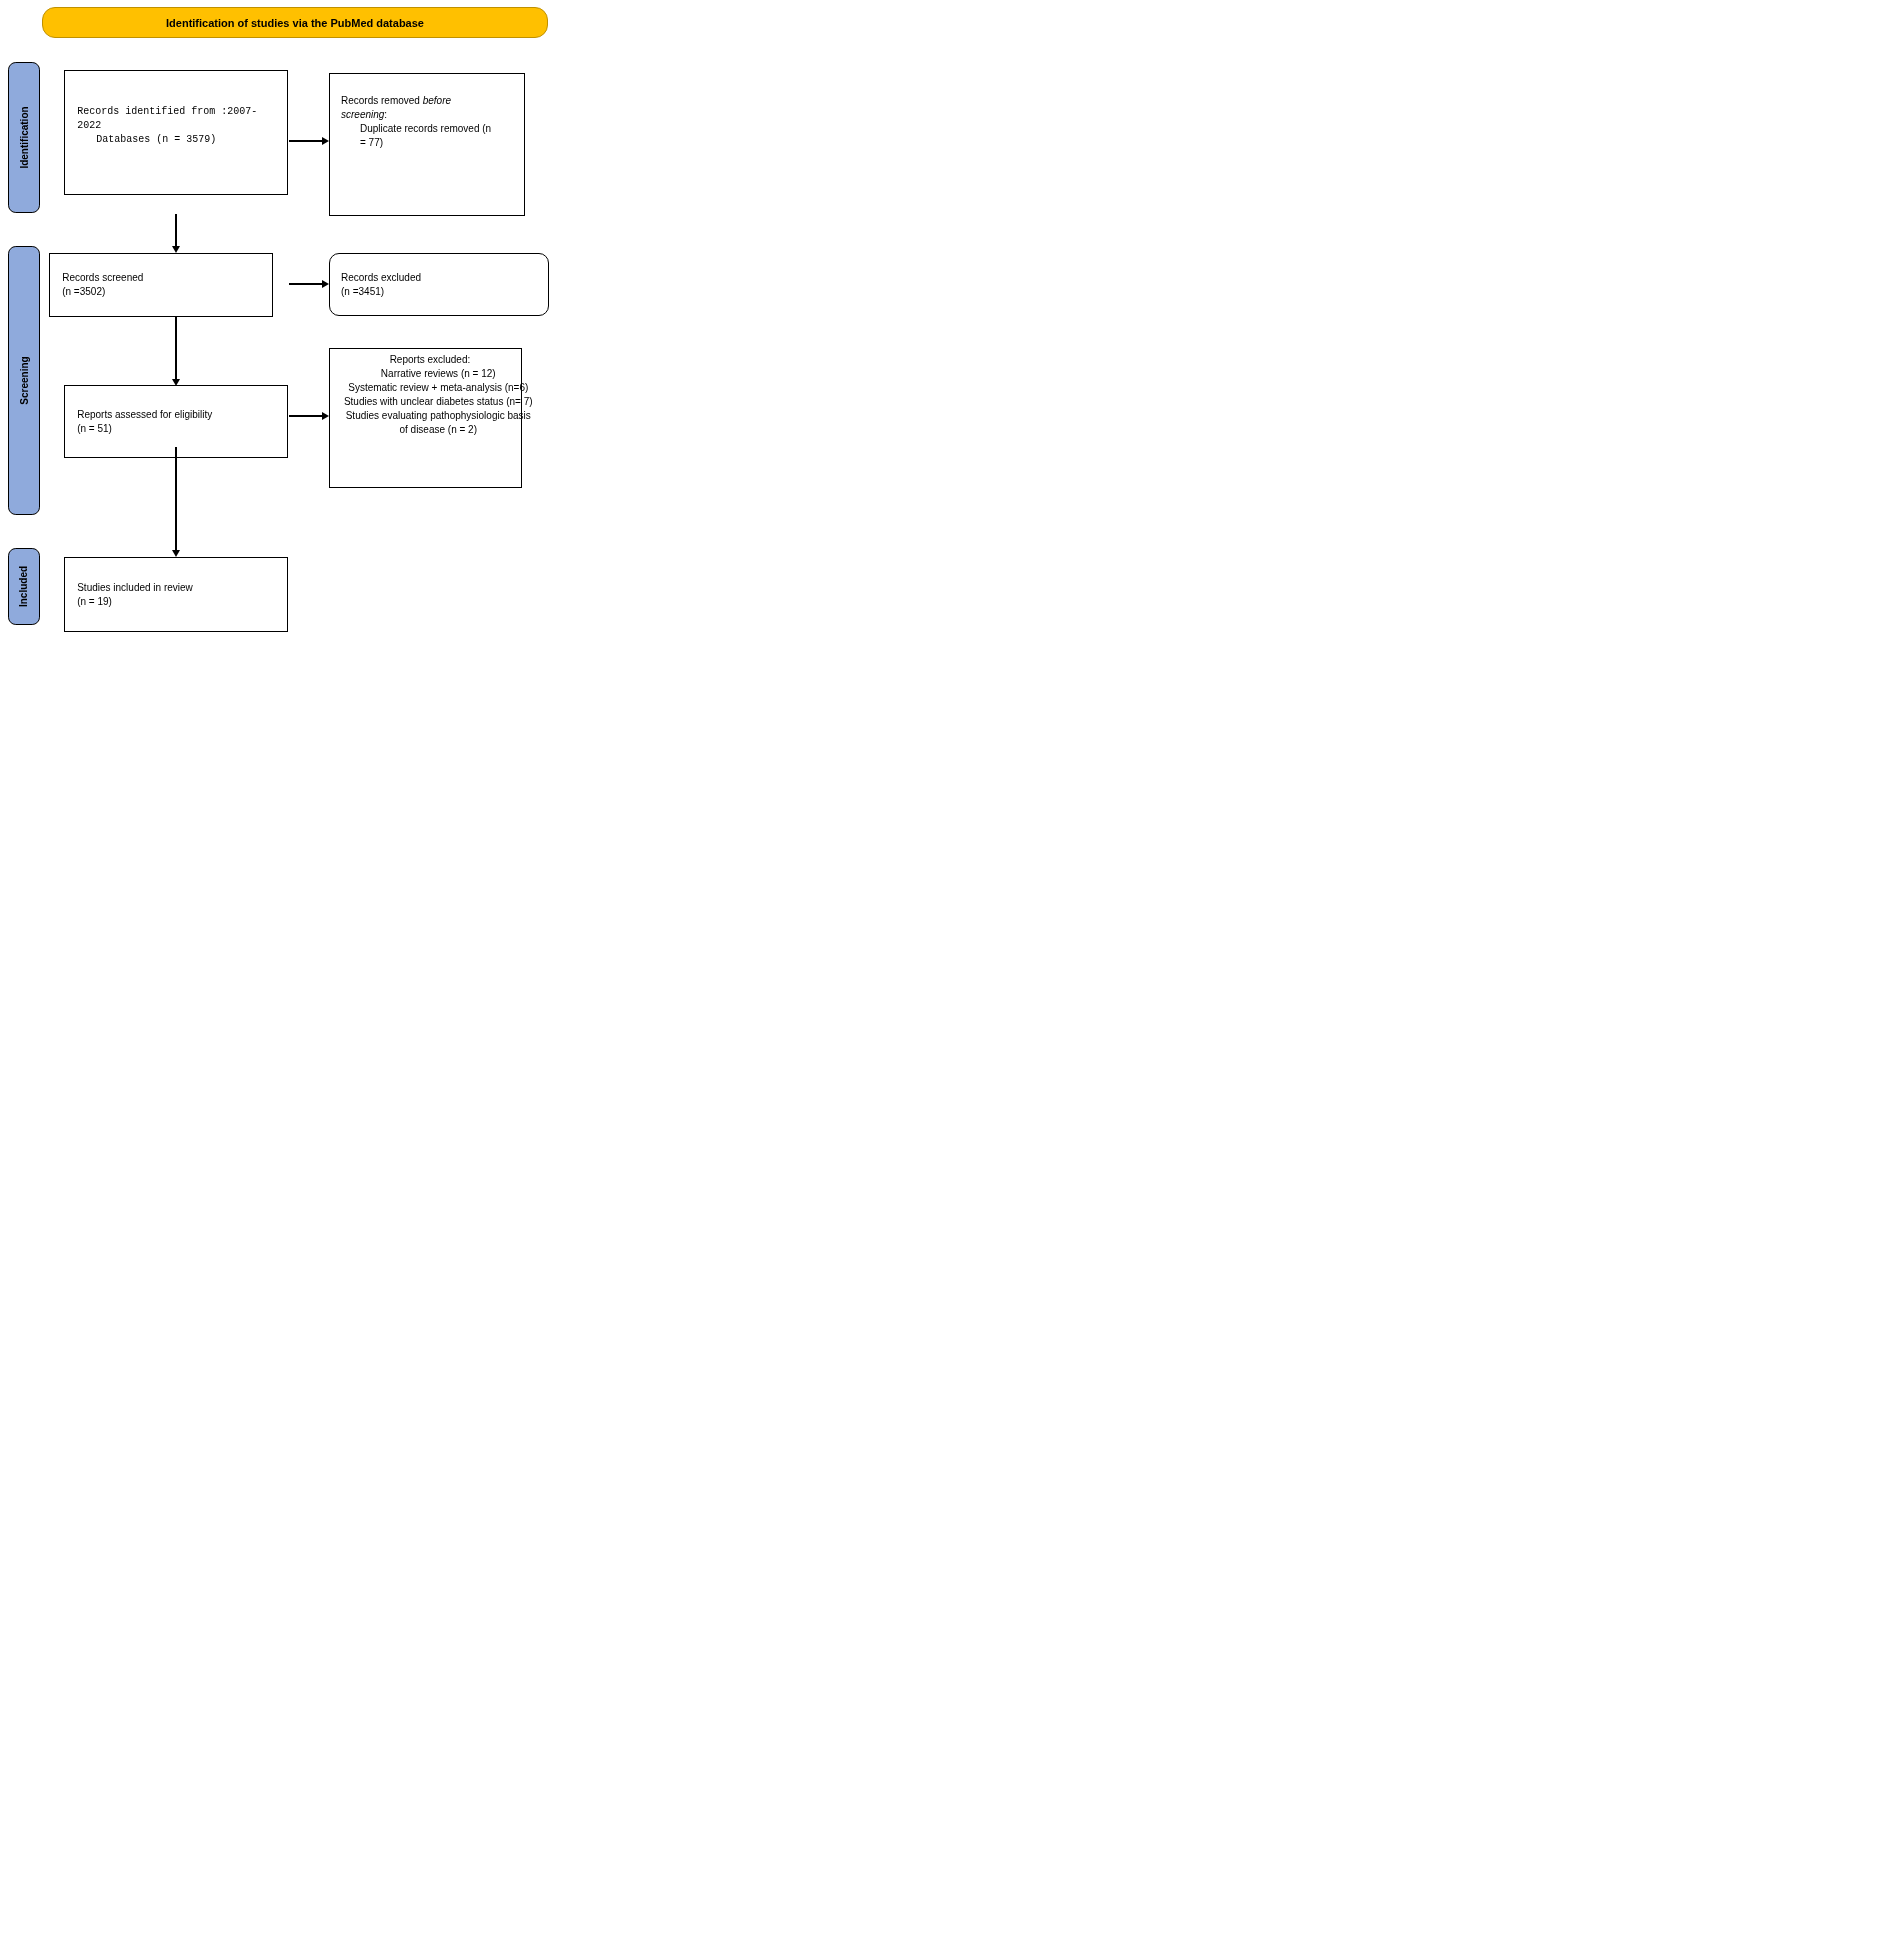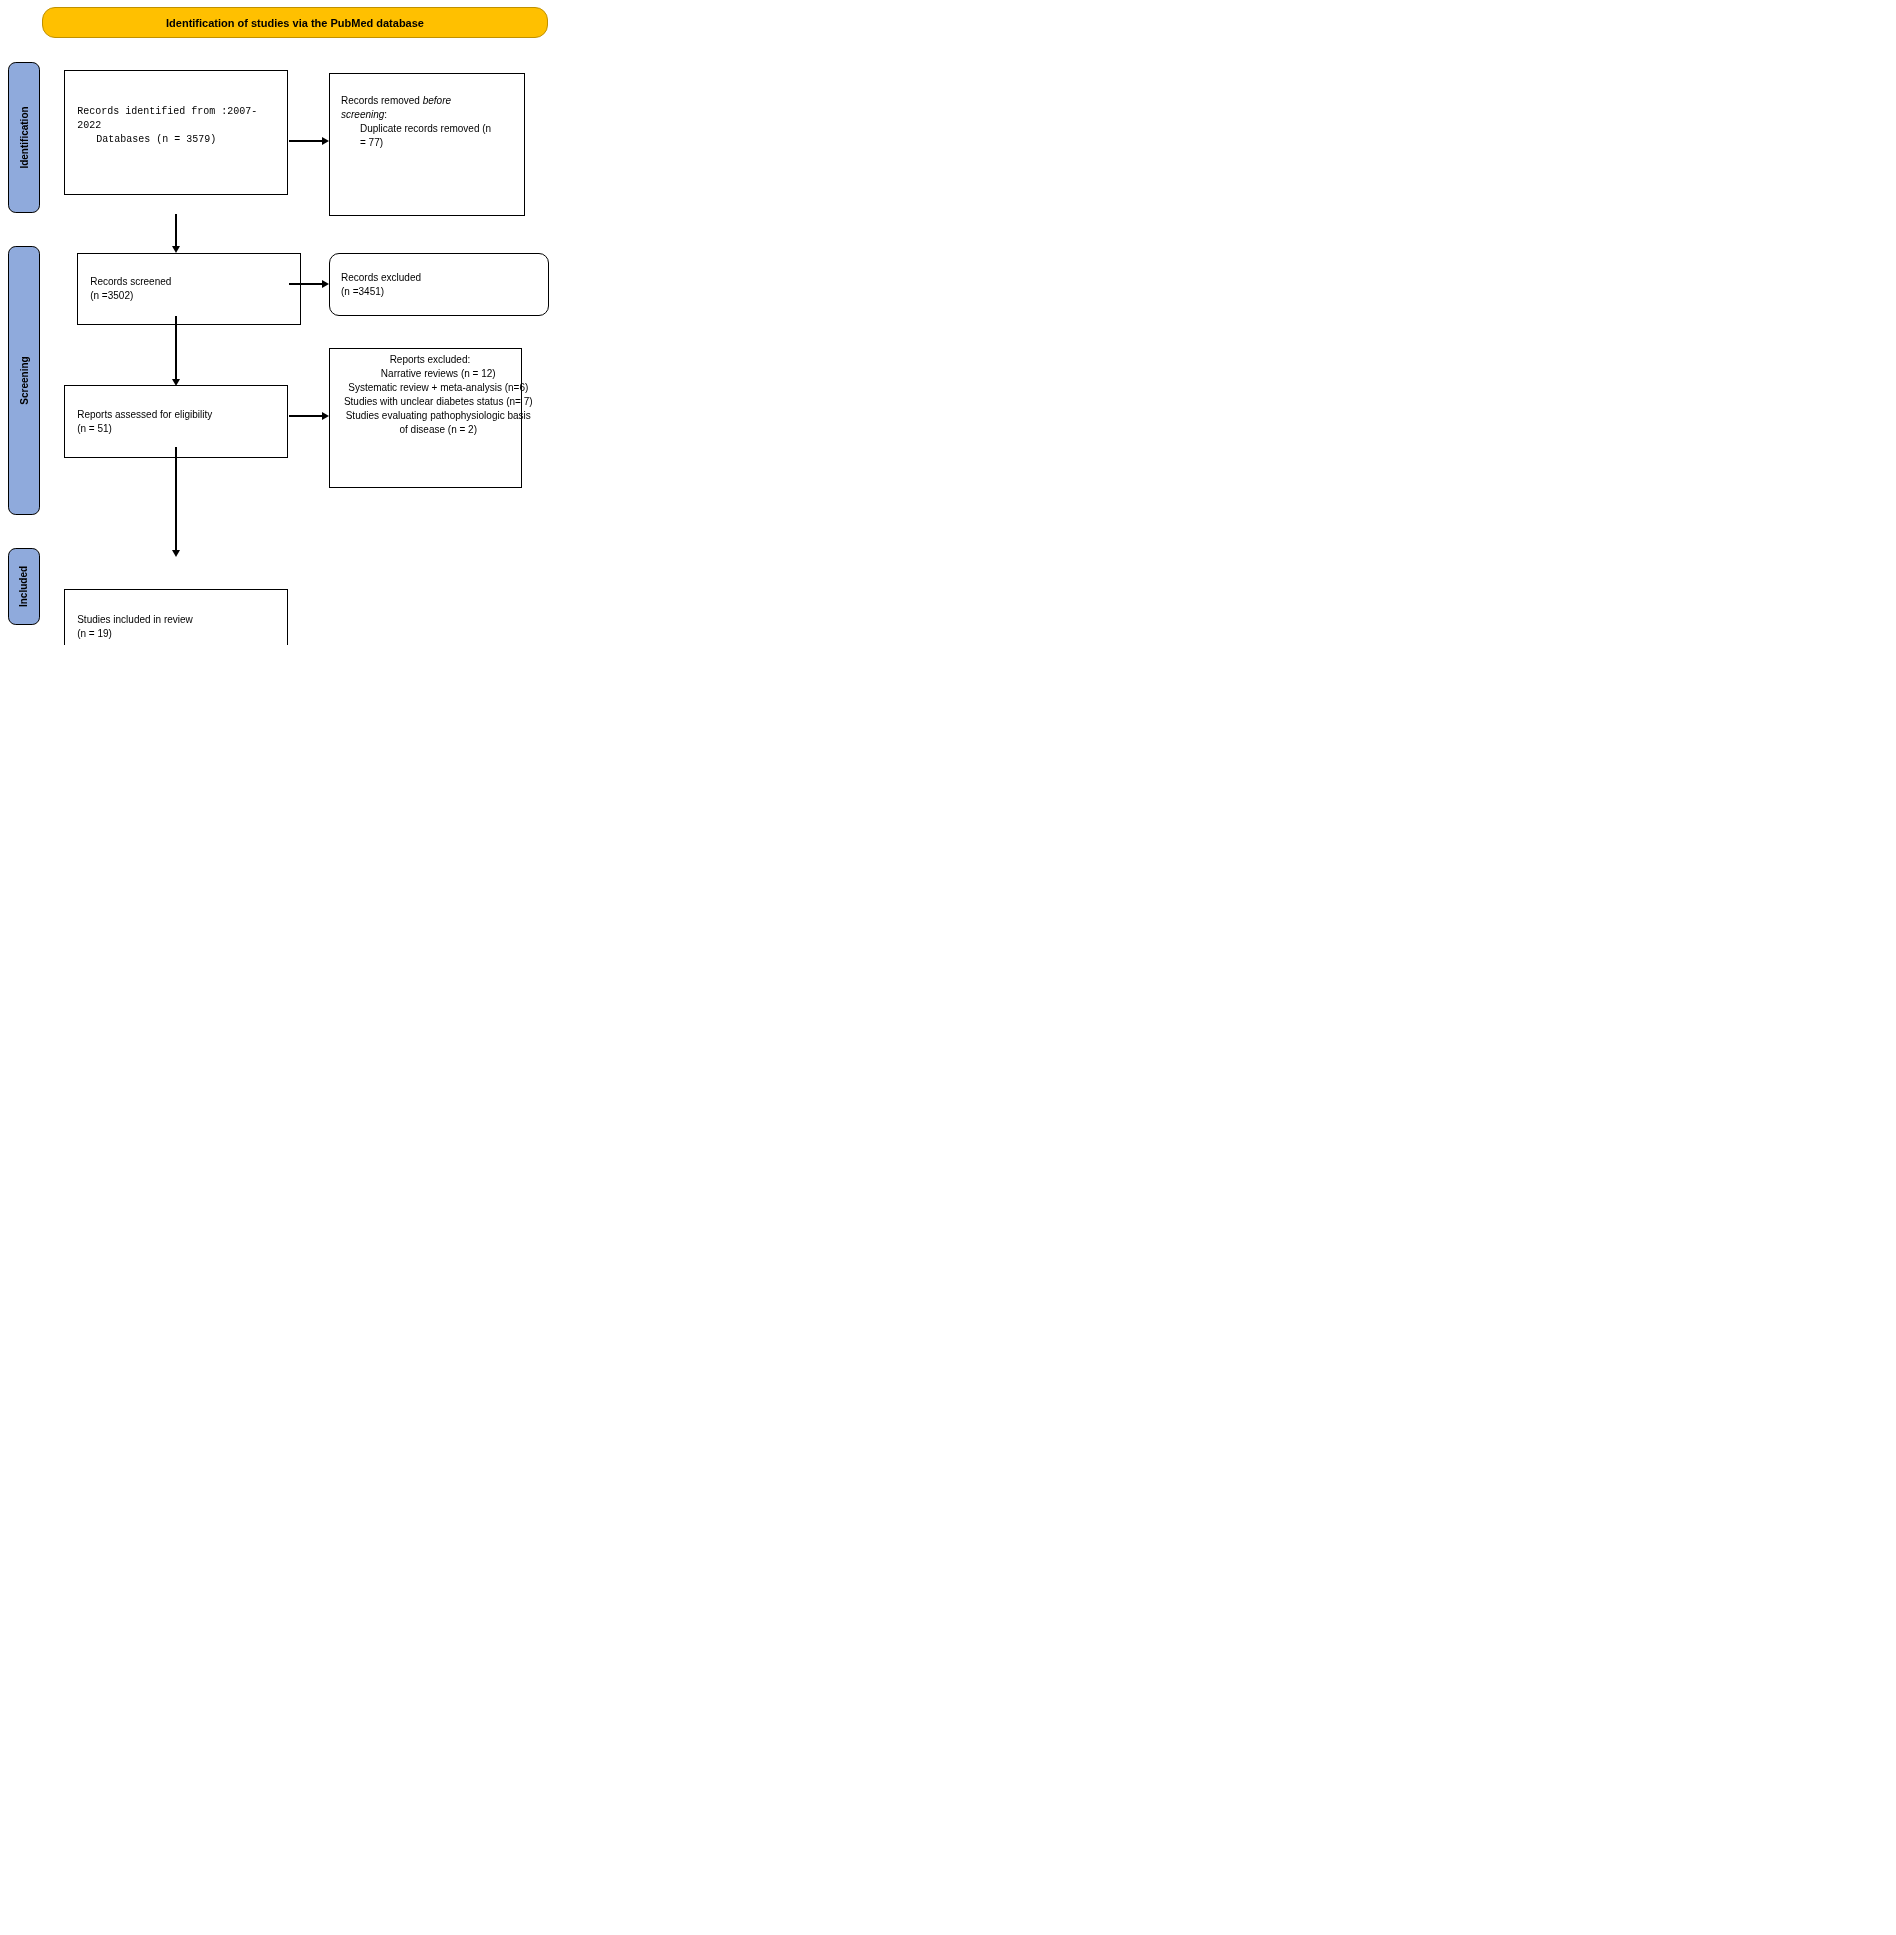--- a/index.html
+++ b/index.html
@@ -33,26 +33,26 @@
     position:absolute;background:#fff;border:1.7px solid var(--box-border,#000);
     display:flex;flex-direction:column;justify-content:center;
     font-size:10px;line-height:14px;padding-left:12.2px;padding-right:1.1px;
   }
   .box .line{white-space:nowrap;}
   .box .line.indent{padding-left:19px;}
   .box .it{font-style:italic;}
   .top-bias{justify-content:flex-start;}
   .b-identified{left:64px;top:70px;width:224px;height:125px;padding-top:34px;font-family:Liberation Mono, monospace;}
   .b-removed{left:329px;top:73px;width:196px;height:143px;padding-top:20px;padding-left:11px;}
-  .b-screened{left:77px;top:253px;width:224px;height:72px;}
+  .b-screened{left:49px;top:253px;width:224px;height:64px;}
   .b-excluded{left:329px;top:253px;width:220px;height:63px;padding-left:11px;border-radius:10px;}
   .b-assessed{left:64px;top:385px;width:224px;height:73px;}
   .b-reports-excluded{left:329px;top:348px;width:193px;height:140px;padding-top:4.4px;padding-left:10px;align-items:center;}
   .b-reports-excluded .line.indent{padding-left:16.6px;}
-  .b-included{left:64px;top:557px;width:224px;height:75px;margin-top:32px;}
+  .b-included{left:64px;top:557px;width:224px;height:75px;}
 
   
   .ah{position:absolute;height:1.7px;background:var(--arrow,#000);}
   .ah::after{
     content:"";position:absolute;right:-6.7px;top:50%;transform:translateY(-50%);
     border-left:7.2px solid var(--arrow,#000);border-top:4.4px solid transparent;border-bottom:4.4px solid transparent;
   }
   .av{position:absolute;width:1.7px;background:var(--arrow,#000);}
   .av::after{
     content:"";position:absolute;bottom:-6.7px;left:50%;transform:translateX(-50%);

